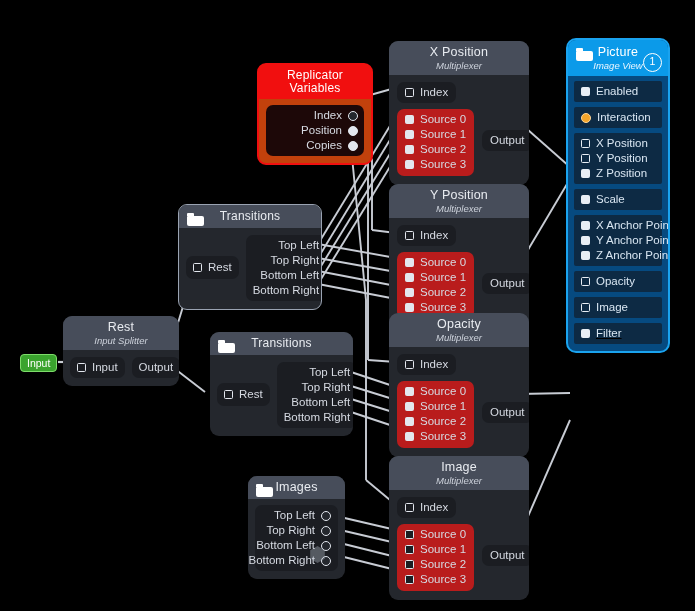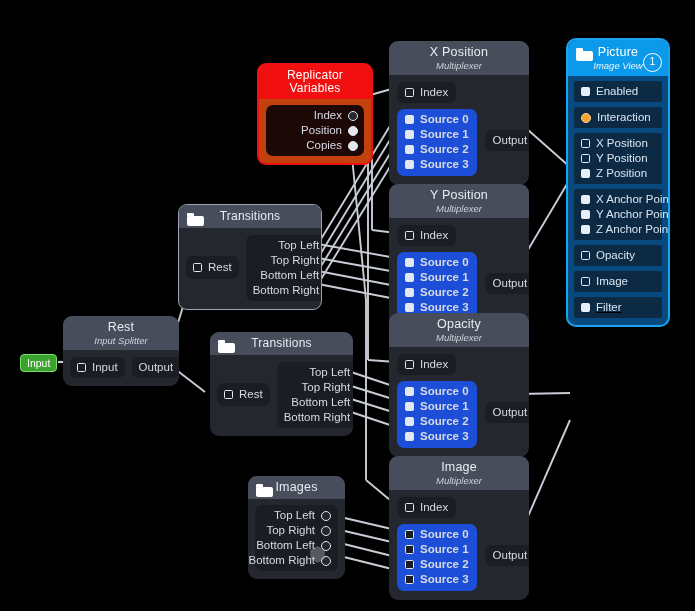--- a/index.html
+++ b/index.html
@@ -52,21 +52,21 @@
   .ci.conn{background:#24272d;}
   .ci.ev{background:#f4a52a;border-color:#ffd79a;}
   .mr{margin-right:6px;}
   .ml{margin-left:6px;}
 
   
   .mux{width:140px;}
   .mux .body{padding:7px 8px 9px 8px;}
   .mux .idx{background:#1b1d22;border-radius:7px;padding:3px 8px;display:inline-block;margin-bottom:6px;}
   .mux .lower{display:flex;align-items:flex-start;gap:8px;}
-  .mux .srcs{background:#1d4ed8;border-radius:7px;padding:3px 8px 4px 8px;font-weight:bold;}
+  .mux .srcs{background:#b91c1c;border-radius:7px;padding:3px 8px 4px 8px;}
   .mux .outp{background:#1b1d22;border-radius:7px;padding:3px 8px;margin-top:21px;}
 
   
   #node-replicator{
     width:116px;
     background:#c2410c;
     border:2.5px solid #f10f0f;
     border-radius:9px;
     margin-left:16px;
   }
@@ -535,20 +535,26 @@
           <span class="plabel">Y Position</span>
         </div>
         <div class="prow">
           <span class="sq mr"></span>
           <span class="plabel">Z Position</span>
         </div>
       </div>
 
 
 
+      <div class="grp">
+        <div class="prow">
+          <span class="sq mr"></span>
+          <span class="plabel">Scale</span>
+        </div>
+      </div>
 
       <div class="grp">
         <div class="prow">
           <span class="sq mr"></span>
           <span class="plabel">X Anchor Point</span>
         </div>
         <div class="prow">
           <span class="sq mr"></span>
           <span class="plabel">Y Anchor Point</span>
         </div>

